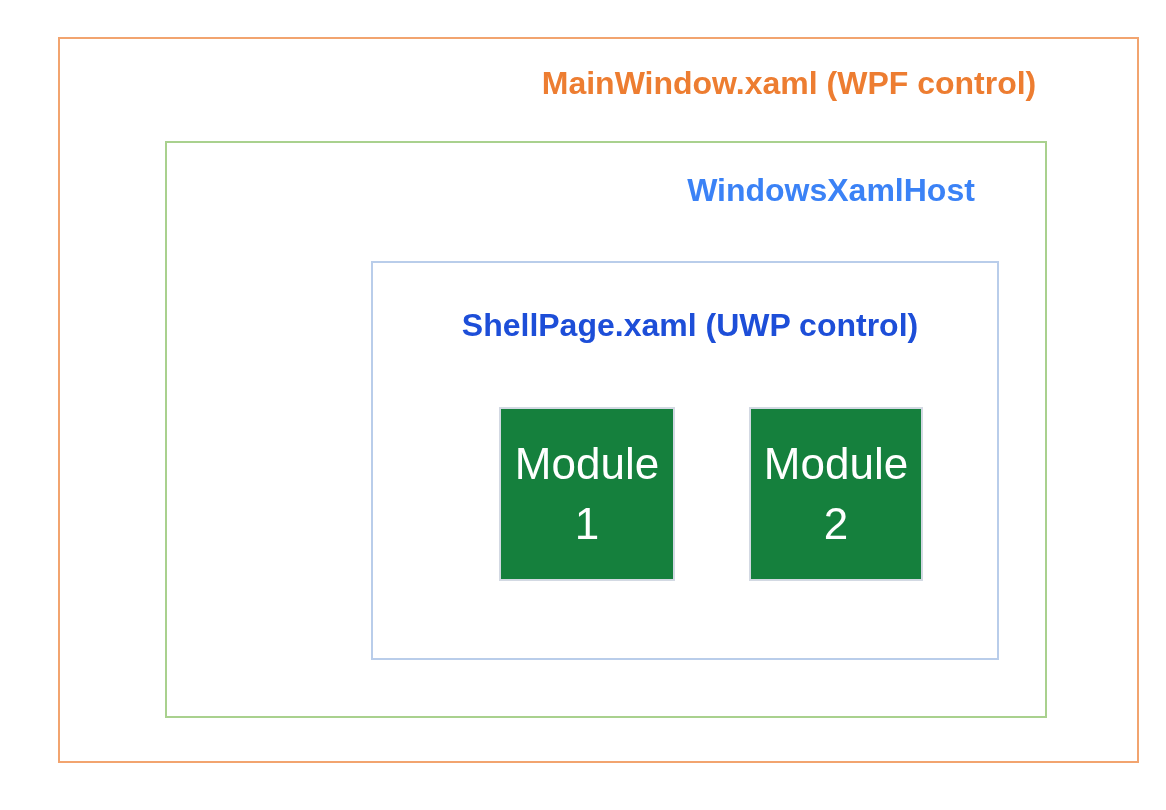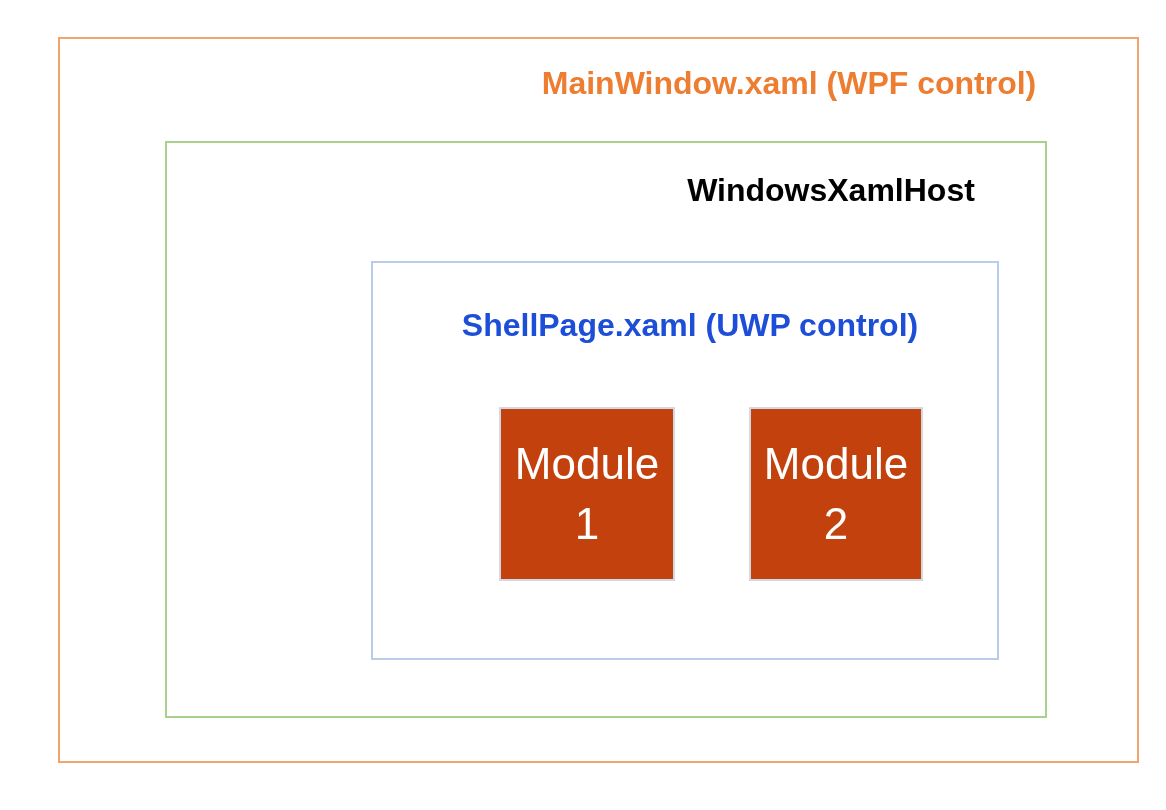--- a/index.html
+++ b/index.html
@@ -37,26 +37,26 @@
   }
   .diagram-title {
     position: absolute;
     transform: translateX(-50%);
     font-size: 32px;
     line-height: 1;
     white-space: nowrap;
     font-weight: 700;
   }
   .wpf-title  { left: 789px; top: 67px;  color: #ED7D31; }
-  .host-title { left: 831px; top: 174px; color: #000000; }
+  .host-title { left: 831px; top: 174px; color: #3b82f6; }
   .uwp-title  { left: 690px; top: 309px; color: #1d4ed8; }
   .module {
     position: absolute;
     box-sizing: border-box;
-    background: #c2410c;
+    background: #15803d;
     border: 2px solid #D3D9E3;
     display: flex;
     align-items: center;
     justify-content: center;
     text-align: center;
   }
   .module-1 { left: 499px; top: 407px; width: 176px; height: 174px; }
   .module-2 { left: 749px; top: 407px; width: 174px; height: 174px; }
   .module-label {
     color: #FFFFFF;

